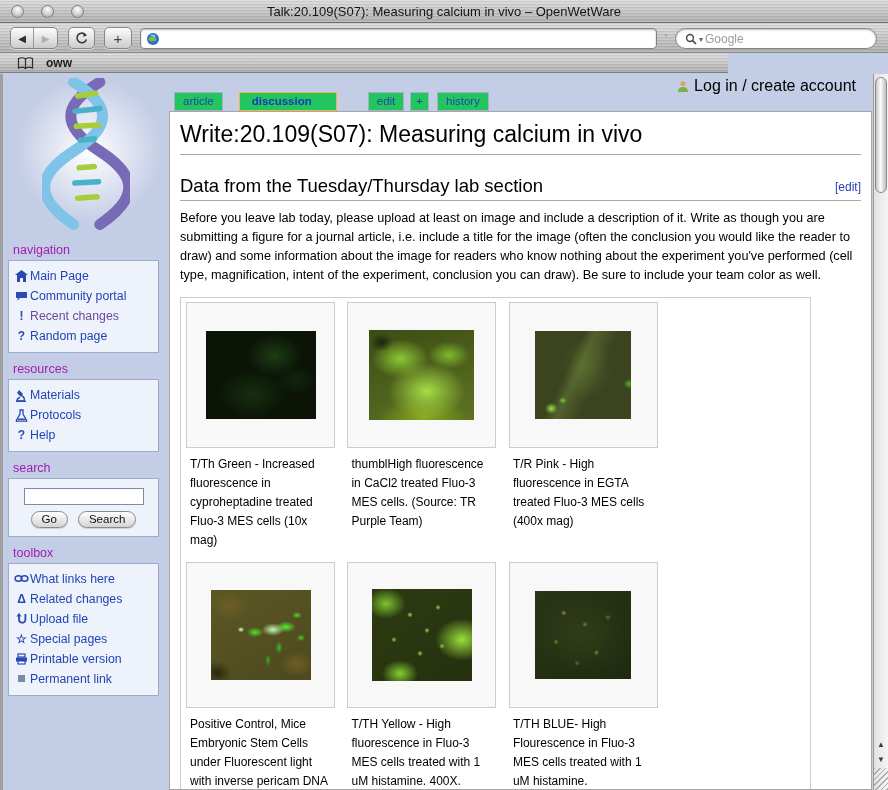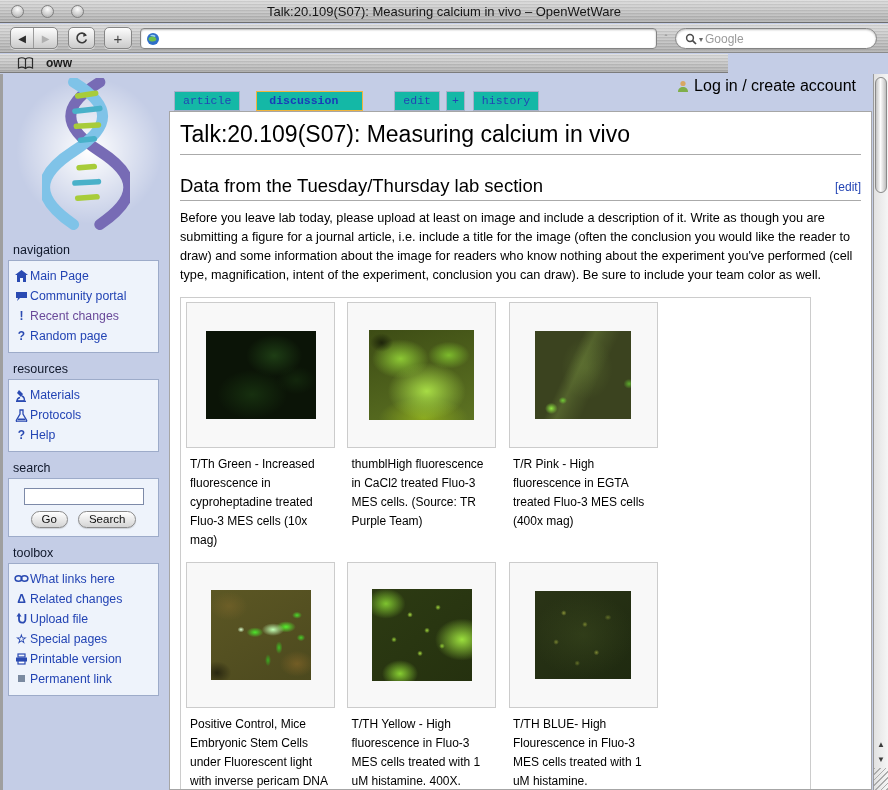--- a/index.html
+++ b/index.html
@@ -56,38 +56,38 @@
   
   #page { position:absolute; top:74px; left:0; width:888px; height:716px; background:#c4cde6;
     border-left:3px solid #9f9f9f; overflow:hidden; }
   #login-bar { position:absolute; top:3px; right:32px; display:flex; align-items:center; gap:5px; }
   #login-link { font-size:16px; color:#000000; text-decoration:none; }
   
   #sidebar { position:absolute; left:3px; top:0; width:160px; }
   #logo-box { height:160px; position:relative;
     background:radial-gradient(closest-side at 52% 48%, #ffffff 0%, rgba(255,255,255,0) 95%); }
   #logo-box svg { position:absolute; left:36px; top:4px; }
-  .portlet-label { margin:9px 0 3px 7px; font-size:12.5px; color:#0f172a; }
+  .portlet-label { margin:9px 0 3px 7px; font-size:12.5px; color:#a21caf; }
   .portlet { margin:0 7px 0 2px; background:#eef3fb; border:1px solid #9dabc9; padding:5px 0 6px 0; }
   .pitem { display:flex; align-items:center; gap:1px; padding:3px 2px 3px 5px; font-size:12.3px; }
   .picon { width:15px; display:inline-flex; justify-content:center; align-items:center;
     color:#2a4ab2; font-weight:bold; font-size:12px; flex:0 0 15px; }
   .pitem a { color:#2344b4; text-decoration:none; }
   .pitem a.visited { color:#6a4a9a; }
   #search-portlet { padding:7px 0 8px 0; text-align:center; }
   #search-input { width:120px; height:17px; border:1px solid #7d8aa8; font-size:11px; padding:1px 3px; }
   .btn-row { margin-top:6px; display:flex; justify-content:center; gap:10px; }
   .aquabtn { font-family:"Liberation Sans", sans-serif; font-size:11.5px; color:#111;
     border:1px solid #8a8a8a; border-radius:10px; padding:1px 10px 2px 10px;
     background:linear-gradient(#ffffff,#d4d4d4); box-shadow:0 1px 1px rgba(0,0,0,.15); }
   .sq-bullet { width:7px; height:7px; background:#7a8aa0; display:inline-block; }
   
   #tabs { position:absolute; left:171px; top:19px; display:flex; align-items:flex-end; height:18px; }
-  .tab { background:#14b8a6; border:1px solid #a6b0c8; color:#2344b4; font-size:11.5px;
-    padding:2px 8px 3px 8px; white-space:nowrap;font-family:Liberation Mono, monospace; }
+  .tab { background:#22c55e; border:1px solid #a6b0c8; color:#2344b4; font-size:11.5px;
+    padding:2px 8px 3px 8px; white-space:nowrap; }
   .tab.active { border:1px solid #efb53c; font-weight:bold; color:#1a3ab8; padding:2px 24px 3px 12px; }
   #tab-article { margin-right:16px; }
   #tab-edit { margin-left:31px; }
   #tab-plus { margin-left:6px; padding:2px 5px 3px 5px; }
   #tab-history { margin-left:8px; }
   
   #content { position:absolute; left:166px; top:37px; width:703px; height:679px;
     background:#fff; border:1px solid #a6a6a6; padding:7px 10px 0 10px; overflow:hidden; }
   #page-title { font-size:23px; font-weight:normal; color:#000; margin:2px 0 0 0;
     padding-bottom:6px; border-bottom:1px solid #aaa; letter-spacing:0; }
@@ -364,21 +364,21 @@
 
   <div id="tabs">
     <div class="tab" id="tab-article">article</div>
     <div class="tab active" id="tab-discussion">discussion</div>
     <div class="tab" id="tab-edit">edit</div>
     <div class="tab" id="tab-plus">+</div>
     <div class="tab" id="tab-history">history</div>
   </div>
 
   <div id="content">
-    <h1 id="page-title">Talk:20.109(S07): Measuring calcium in vivo</h1>
+    <h1 id="page-title">Write:20.109(S07): Measuring calcium in vivo</h1>
 
     <h2 class="section">
       <span class="editsection">[edit]</span>
       <span>Data from the Tuesday/Thursday lab section</span>
     </h2>
 
     <p id="intro">Before you leave lab today, please upload at least on image and include a description of it. Write as though you are submitting a figure for a journal article, i.e. include a title for the image (often the conclusion you would like the reader to draw) and some information about the image for readers who know nothing about the experiment you've performed (cell type, magnification, intent of the experiment, conclusion you can draw). Be sure to include your team color as well.</p>
 
     <div id="gallery">
       <div class="gitem">

